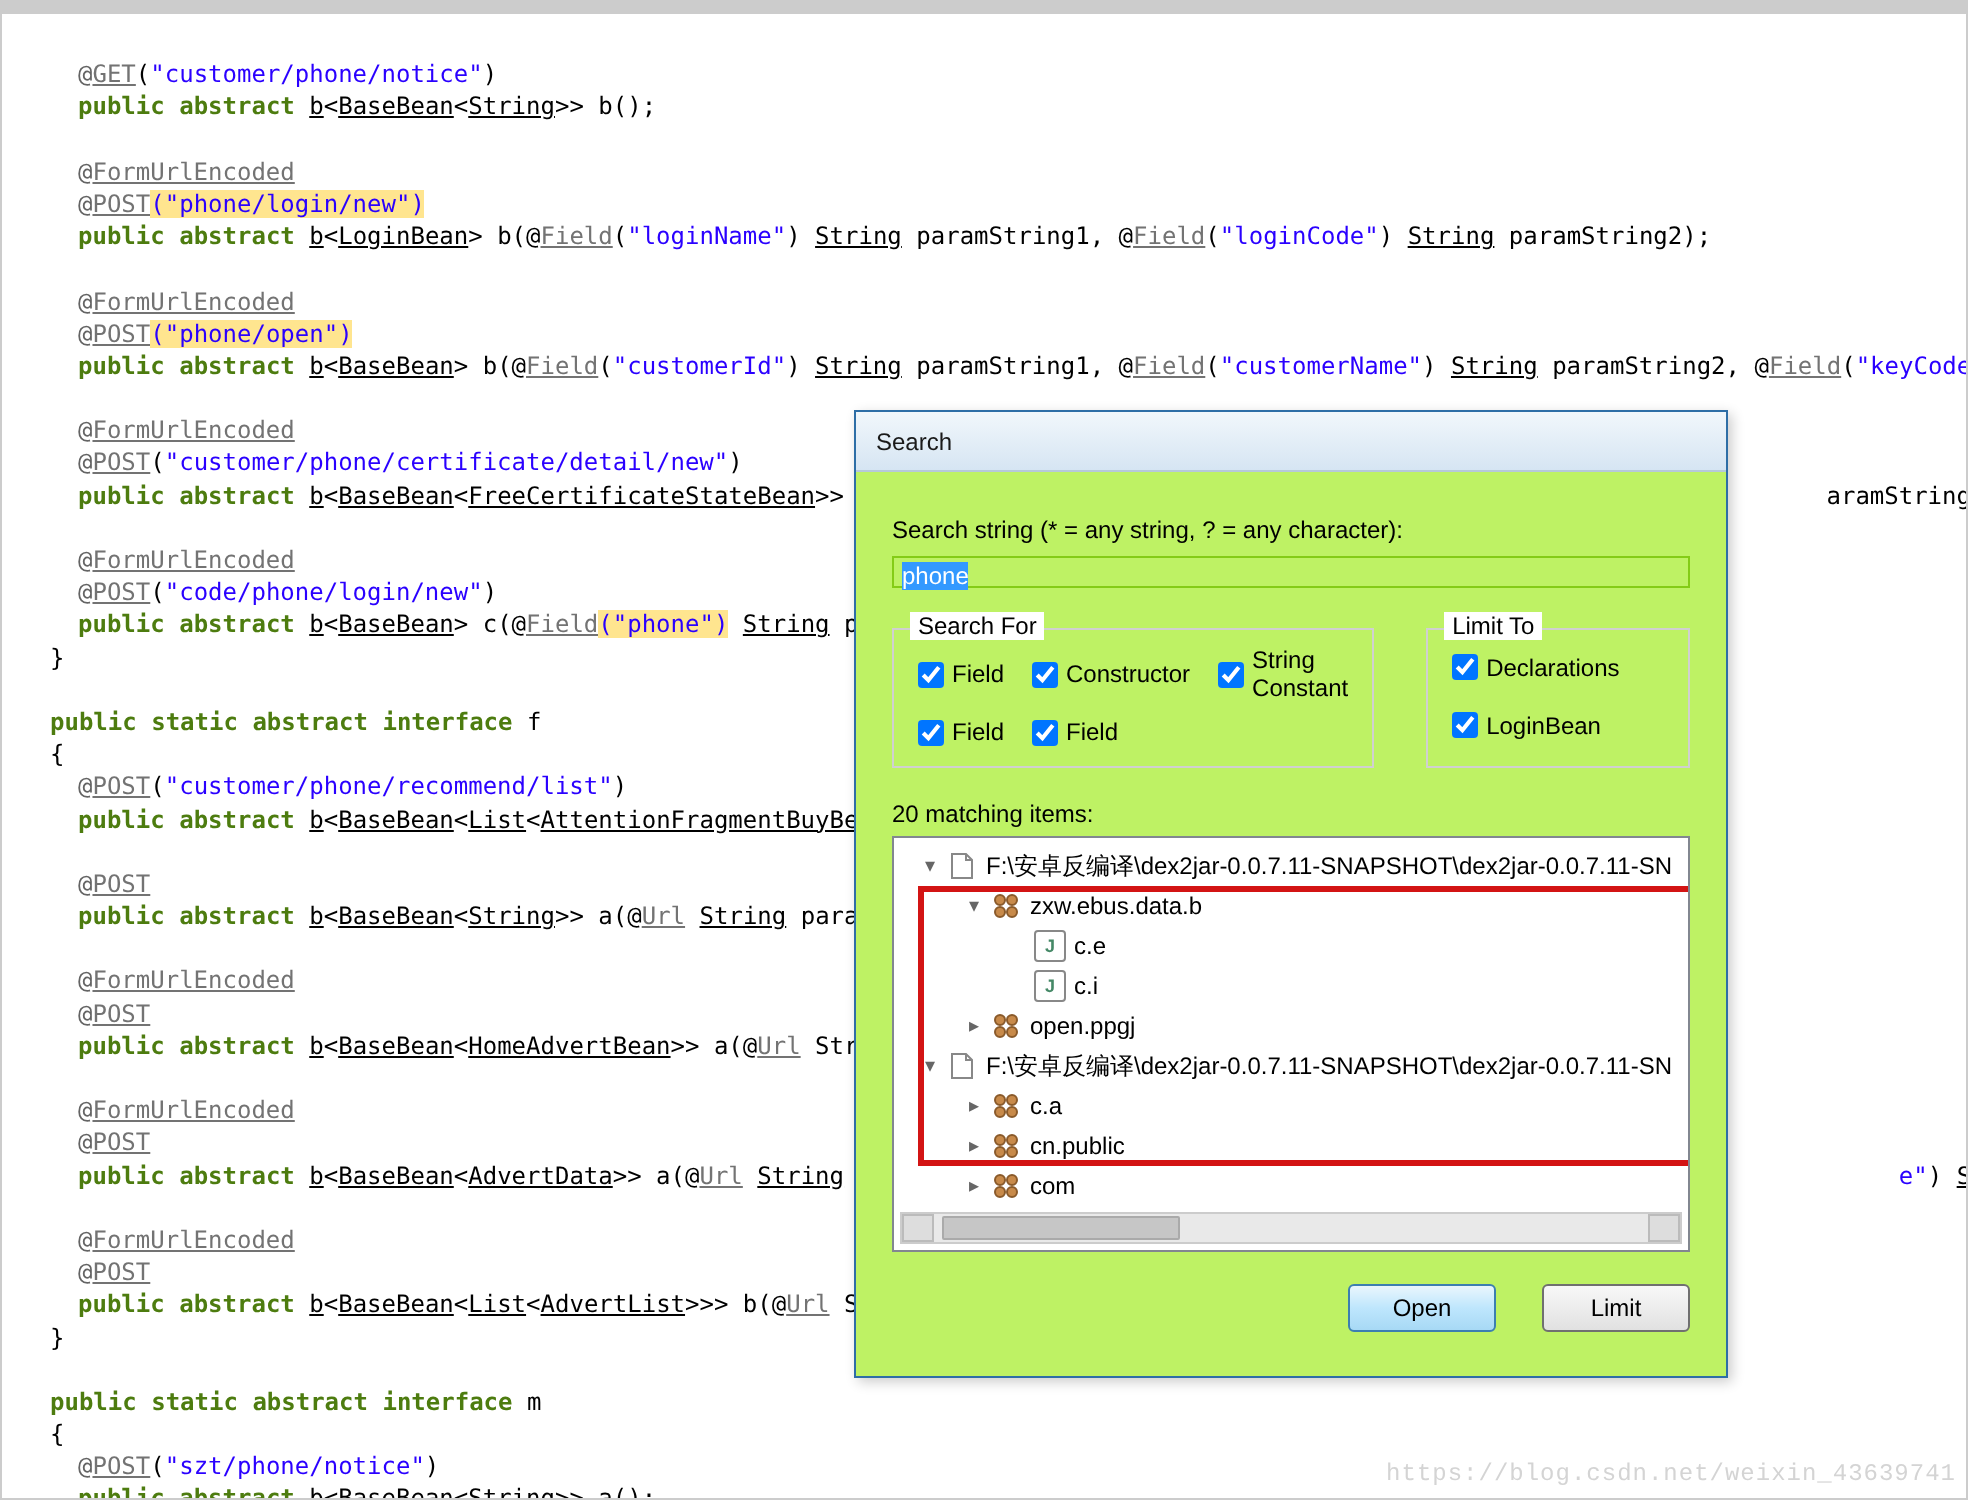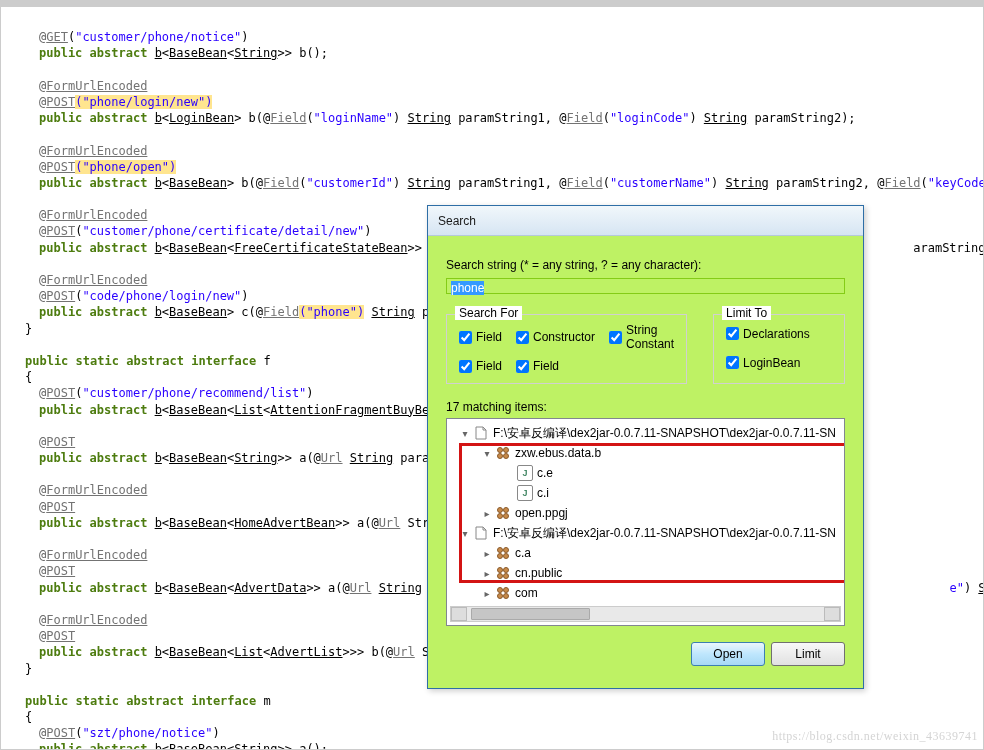--- a/index.html
+++ b/index.html
@@ -36,24 +36,24 @@
 .tree-scroll-h .arrow.l { left:0; }
 .tree-scroll-h .arrow.r { right:0; }
 .tree-node { display:flex; align-items:center; height:20px; font-size:12px; }
 .expander { width:12px; height:12px; display:flex; align-items:center; justify-content:center; margin-right:2px; cursor:pointer; color:#666; font-size:10px; }
 .icon-pkg { width:16px; height:16px; display:inline-flex; align-items:center; justify-content:center; margin-right:4px; }
 .icon-pkg svg { width:14px; height:14px; }
 .icon-class { width:16px; height:16px; margin-right:4px; display:inline-flex; align-items:center; justify-content:center; border:1px solid #888; border-radius:2px; font-size:9px; color:#486; font-weight:bold; background:#fff; }
 .icon-file { width:16px; height:16px; margin-right:4px; display:inline-flex; align-items:center; justify-content:center; }
 .icon-file svg { width:12px; height:14px; }
 .red-box { position:absolute; border:3px solid #d31414; pointer-events:none; top:24px; left:12px; width:610px; height:140px; z-index:5; }
-.btn-row { display:flex; justify-content:flex-end; gap:6px; margin-top:16px; }
+.btn-row { display:flex; justify-content:flex-end; gap:23px; margin-top:16px; }
 .btn { min-width:74px; height:24px; padding:3px 14px; background:linear-gradient(#f8f8f8,#e1e1e1); border:1px solid #707070; border-radius:3px; cursor:pointer; font-family:inherit; font-size:12px; }
 .btn.default { border:1px solid #3c7fb1; background:linear-gradient(#eaf6fd,#bee6fd,#a7d9f5); }
-.watermark { position:absolute; right:6px; bottom:6px; color:#d4d4d4; font-family:Liberation Serif, serif; font-size:12px; letter-spacing:.5px; }
+.watermark { position:absolute; right:6px; bottom:6px; color:#d4d4d4; font-family:Liberation Mono, monospace; font-size:12px; letter-spacing:.5px; }
 .gray-bar { position:absolute; top:0; left:0; right:0; height:6px; background:#ccc; }
 </style>
 </head>
 <body>
 
 <div class="editor-wrap">
 <div class="gray-bar"></div>
 <div class="code-area">
 <span class="indent1"></span><span class="anno">@</span><span class="anno-link">GET</span>(<span class="str">"customer/phone/notice"</span>)
 <span class="indent1"></span><span class="kw">public</span> <span class="kw">abstract</span> <span class="cls-link">b</span>&lt;<span class="cls-link">BaseBean</span>&lt;<span class="cls-link">String</span>&gt;&gt; b();
@@ -140,21 +140,21 @@
         <label class="cb">
             <input type="checkbox" checked="" style="">
             <span>Declarations</span>
           </label>
         <label class="cb">
             <input type="checkbox" checked="" style="">
             <span>LoginBean</span>
           </label>
       </div>
     </div>
-    <div class="match-label">17 matching items:</div>
+    <div class="match-label">20 matching items:</div>
     <div class="tree-box">
       <div class="red-box"></div>
       <div id="tree-container">
           <div class="tree-node" style="padding-left: 10px;">
             <span class="expander">▾</span>
             <span class="icon-file">
               <svg viewBox="0 0 12 14">
                 <path d="M1 1h7l3 3v9H1z" fill="#fff" stroke="#888"></path>
                 <path d="M8 1v3h3" fill="none" stroke="#888"></path>
               </svg>

